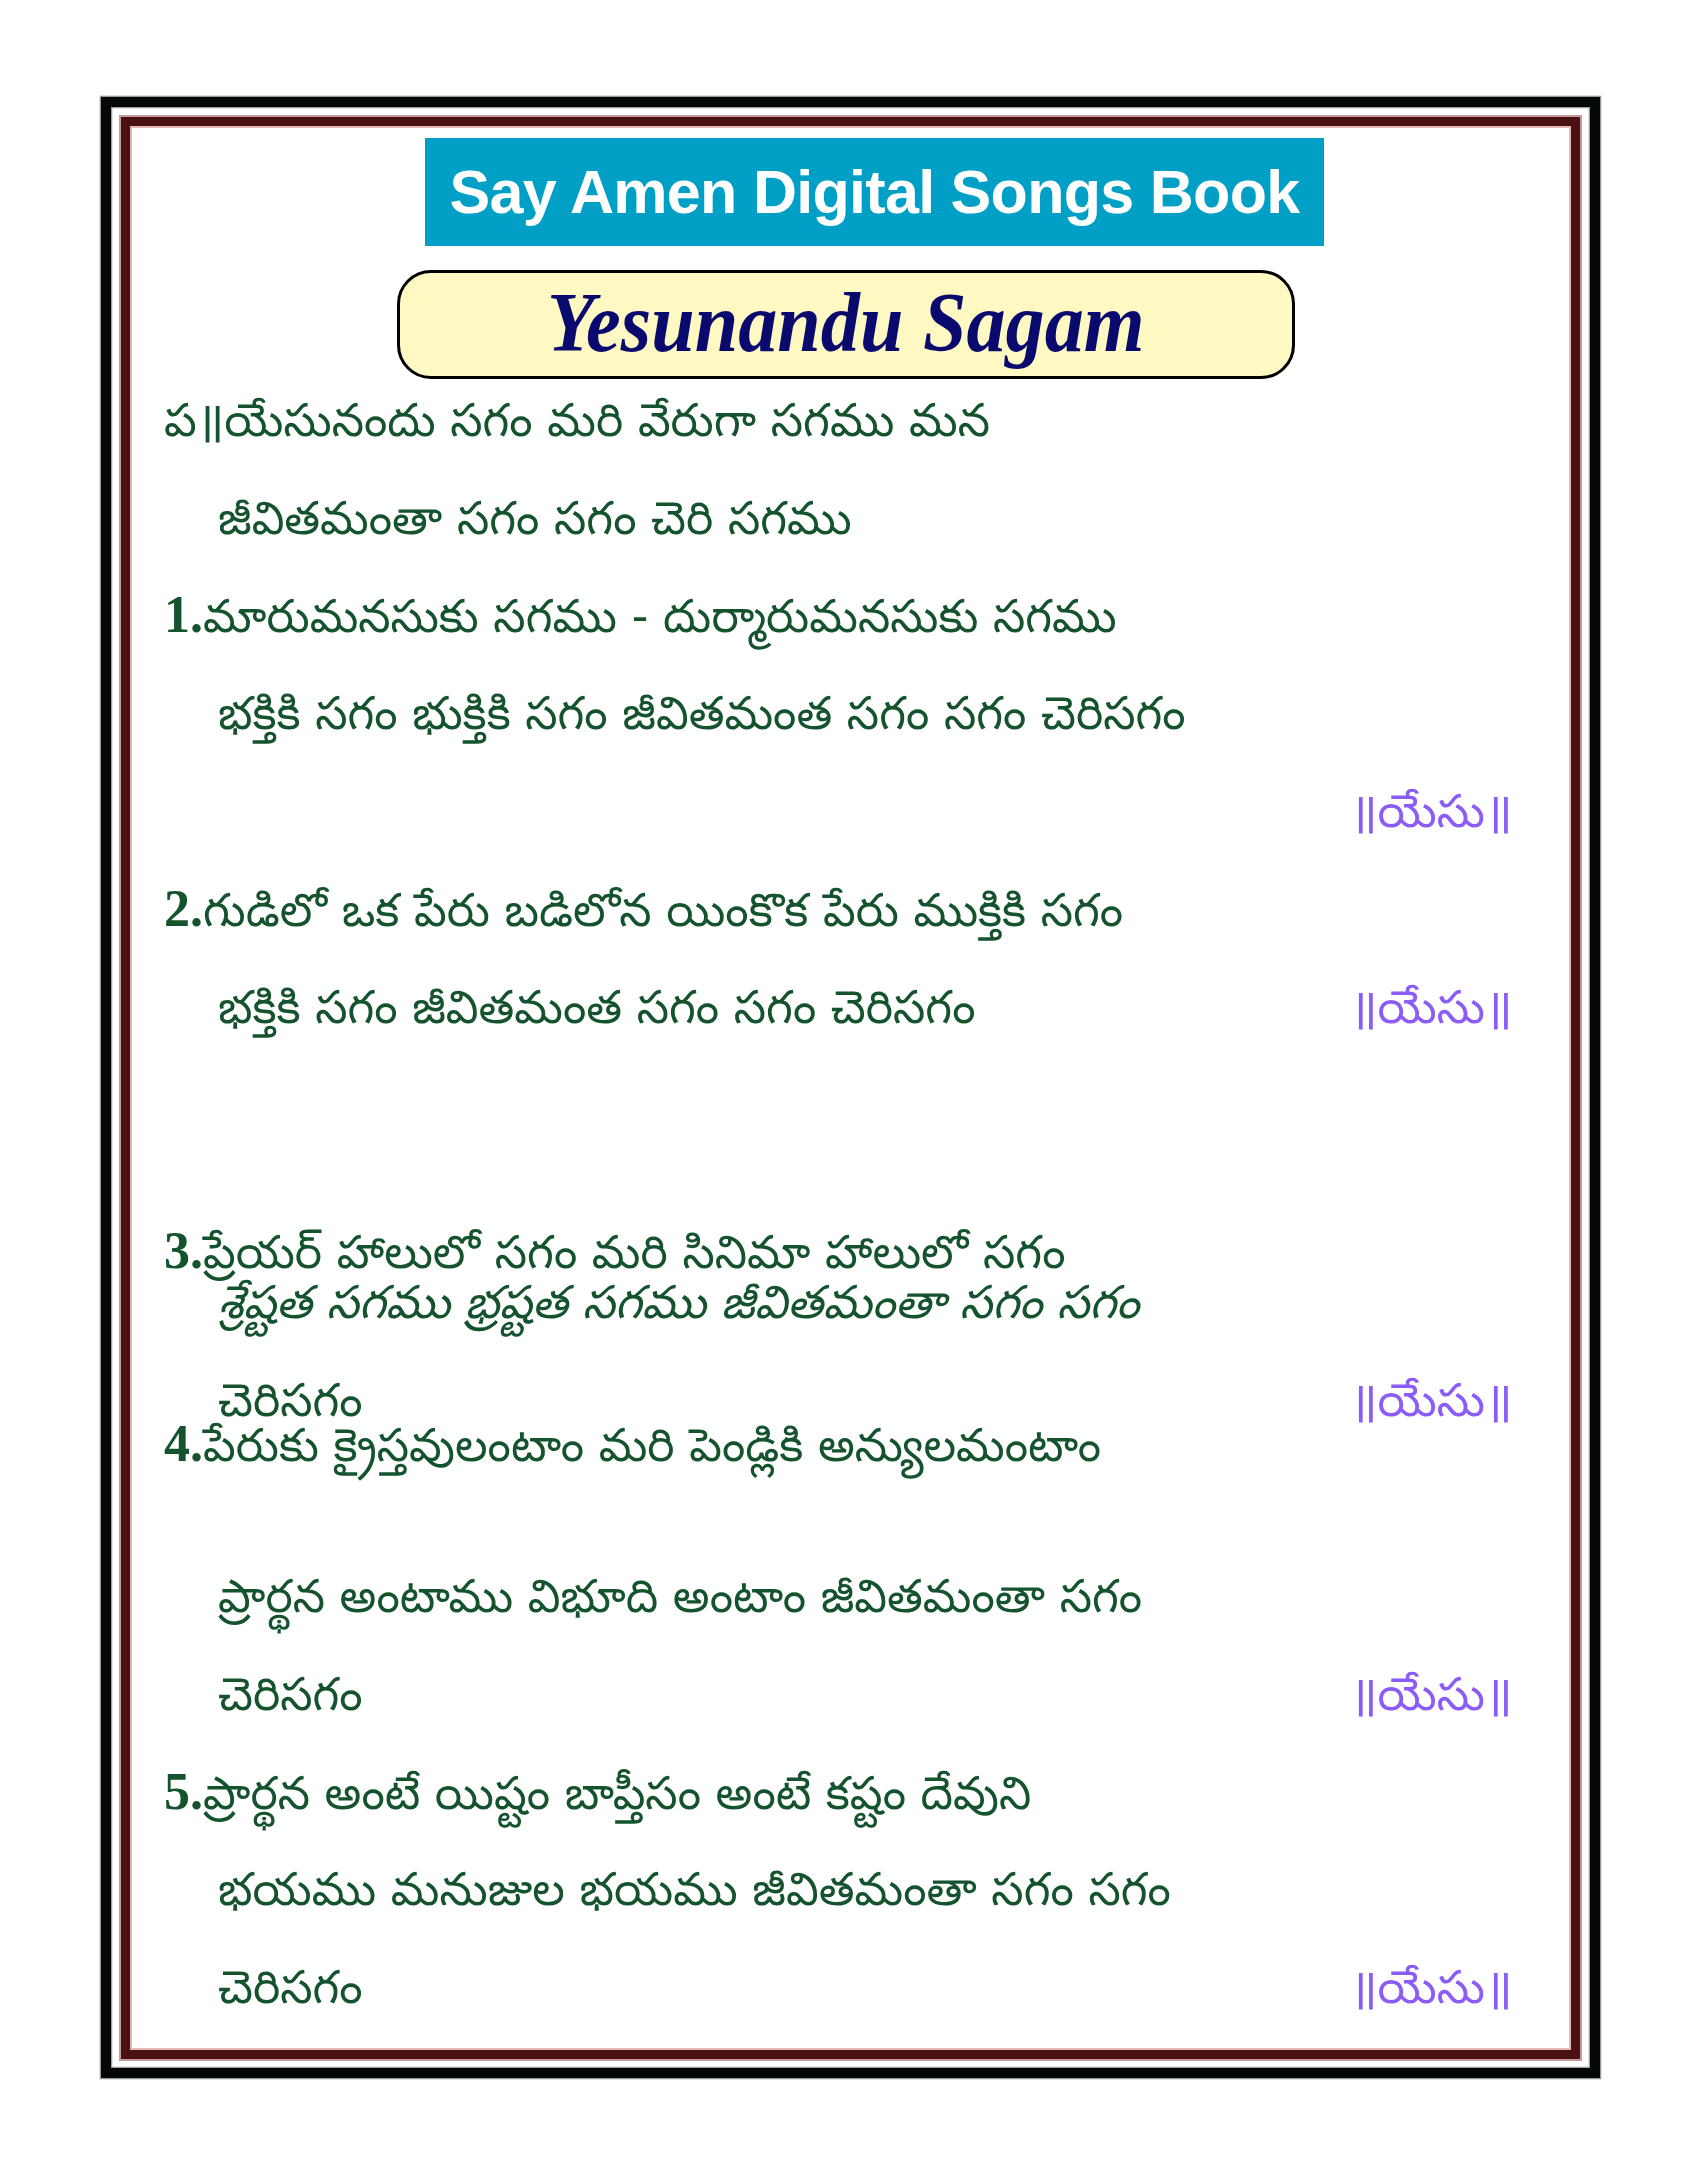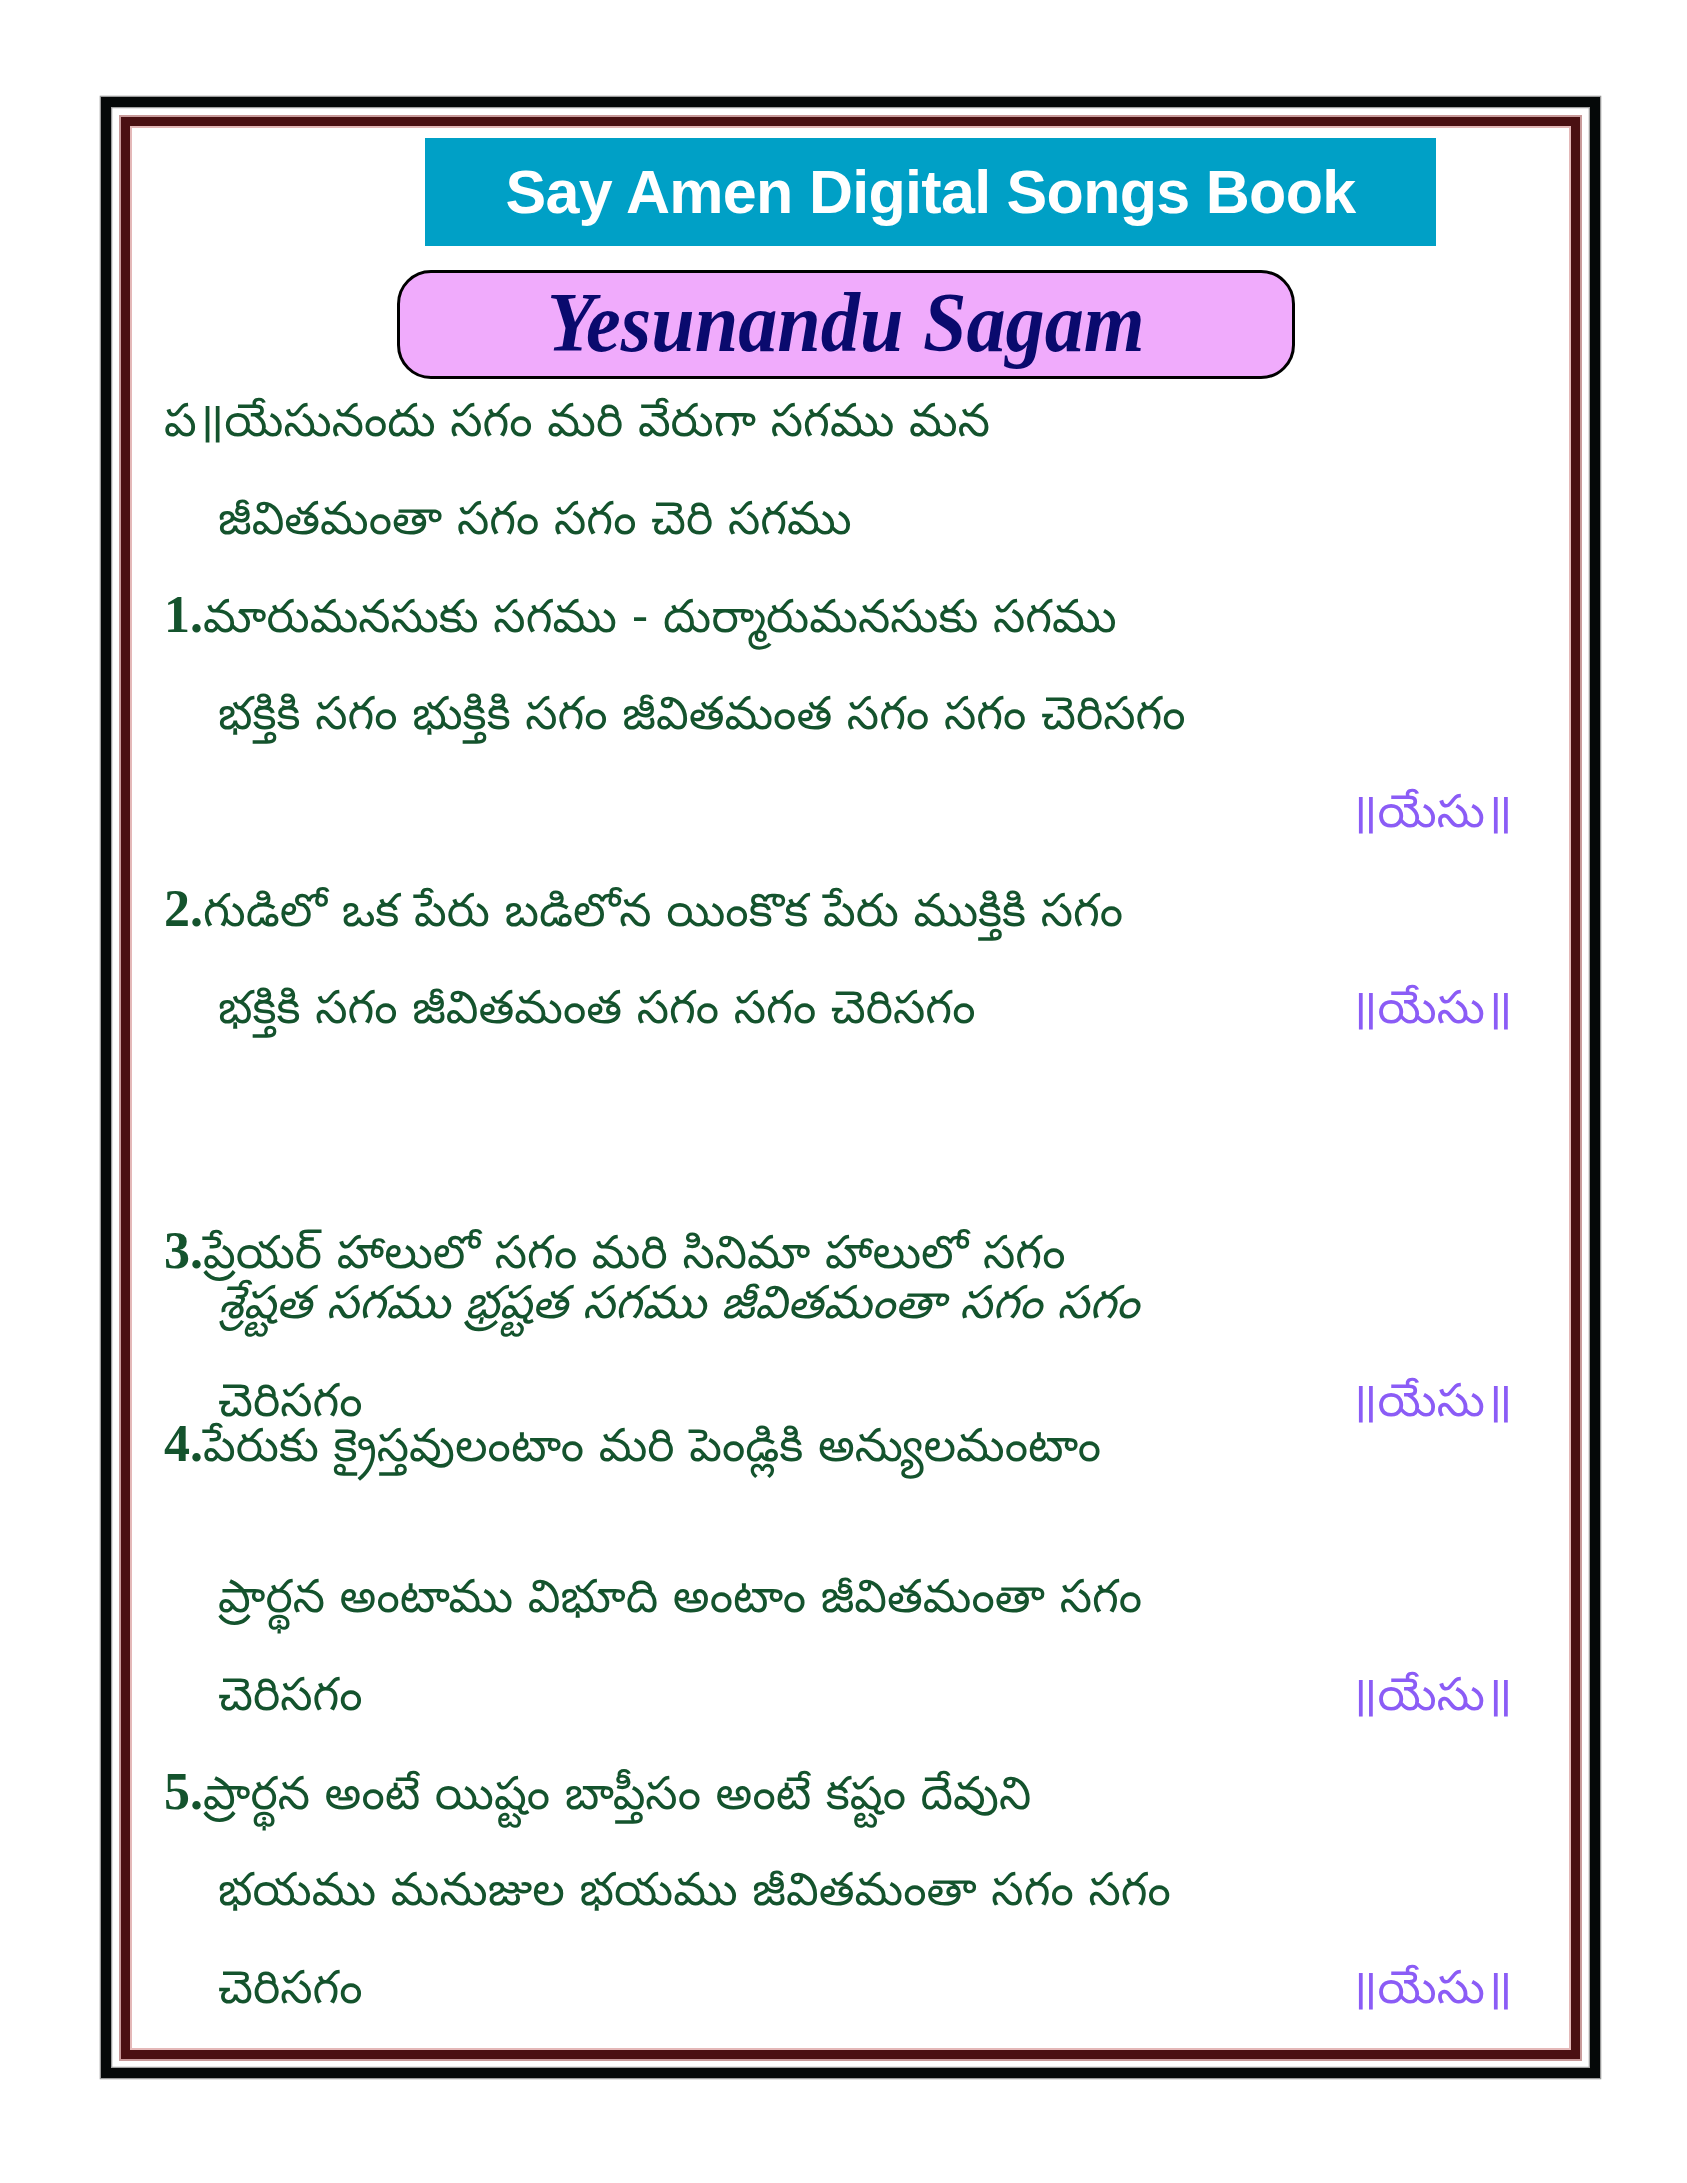--- a/index.html
+++ b/index.html
@@ -31,40 +31,40 @@
       width: 1459px;
       height: 1942px;
       box-sizing: border-box;
       border: 9.3px solid #4a1012;
       box-shadow: 0 0 0 2px #c89a9a, inset 0 0 0 2px #e4b8b8;
     }
     .header-banner {
       position: absolute;
       left: 425px;
       top: 138px;
-      width: 1011px;
+      width: 899px;
       height: 108px;
       background: #00a0c6;
       color: #ffffff;
       display: flex;
       align-items: center;
       justify-content: center;
       font-family: "Liberation Sans", sans-serif;
       font-weight: bold;
       font-size: 61px;
       letter-spacing: -0.7px;
     }
     .title-box {
       position: absolute;
       left: 397px;
       top: 270px;
       width: 898px;
       height: 109px;
       box-sizing: border-box;
-      background: #f0abfc;
+      background: #fef9c3;
       border: 3.3px solid #000000;
       border-radius: 34px;
       display: flex;
       align-items: center;
       justify-content: center;
     }
     .title-text {
       font-family: "Liberation Serif", serif;
       font-style: italic;
       font-weight: bold;

